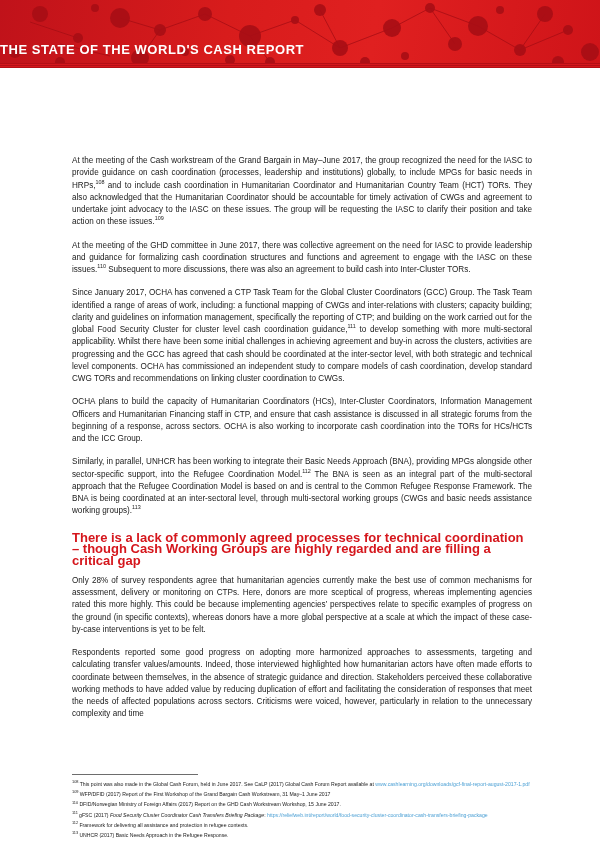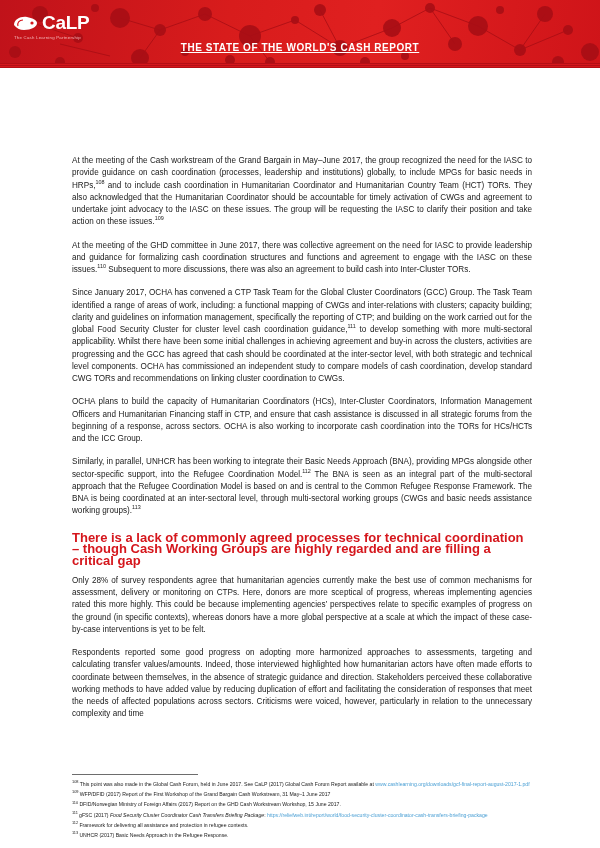--- a/index.html
+++ b/index.html
@@ -68,27 +68,26 @@
   }
   .logo-mark {
     position: absolute;
     left: 0px; top: 2px;
     width: 27px; height: 18px;
   }
   .banner-title {
     position: absolute;
     left: 0; right: 0;
     top: 42px;
-    text-align: center;
+    text-align: left;
     color: #ffffff;
-    font-size: 10px;
+    font-size: 13px;
     font-weight: bold;
     letter-spacing: 0.55px;
     z-index: 5;
-    text-decoration: underline;
   }
 
   
   .page {
     position: relative;
     padding: 0;
   }
   .content {
     position: absolute;
     left: 72px;
@@ -225,29 +224,20 @@
       <circle cx="185" cy="52" r="4"></circle>
       <circle cx="230" cy="60" r="5"></circle>
       <circle cx="365" cy="62" r="5"></circle>
       <circle cx="405" cy="56" r="4"></circle>
       <circle cx="500" cy="10" r="4"></circle>
       <circle cx="558" cy="62" r="6"></circle>
       <circle cx="60" cy="62" r="5"></circle>
     </g>
   </svg>
 
-  <div class="logo">
-    <svg class="logo-mark" viewBox="0 0 27 18">
-      <path d="M2 11 C2 5, 9 2, 15 3 C20 4, 25 6, 25 9 C25 13, 19 16, 12 16 C8 16, 4 14, 2 11 Z" fill="#ffffff"></path>
-      <path d="M6 12 C5 9, 7 6, 11 6" stroke="#d5161c" stroke-width="1.1" fill="none"></path>
-      <circle cx="20" cy="9" r="1.6" fill="#d5161c"></circle>
-    </svg>
-    <div class="logo-text">CaLP</div>
-    <div class="logo-tagline">The Cash Learning Partnership</div>
-  </div>
 
   <div class="banner-title">THE STATE OF THE WORLD'S CASH REPORT</div>
   <div class="header-stripes"></div>
 </div>
 
 <div class="page">
 
   <div class="content">
 
     <p class="body">

